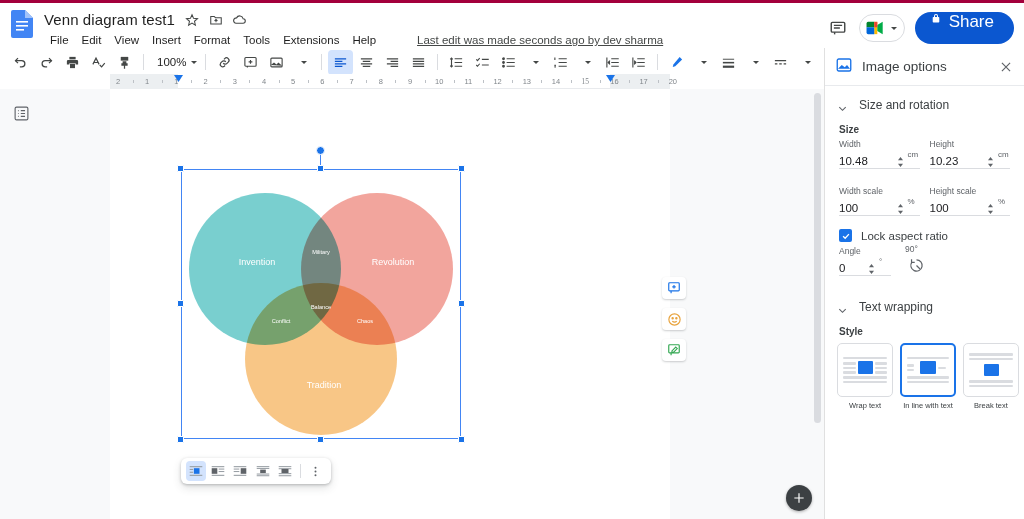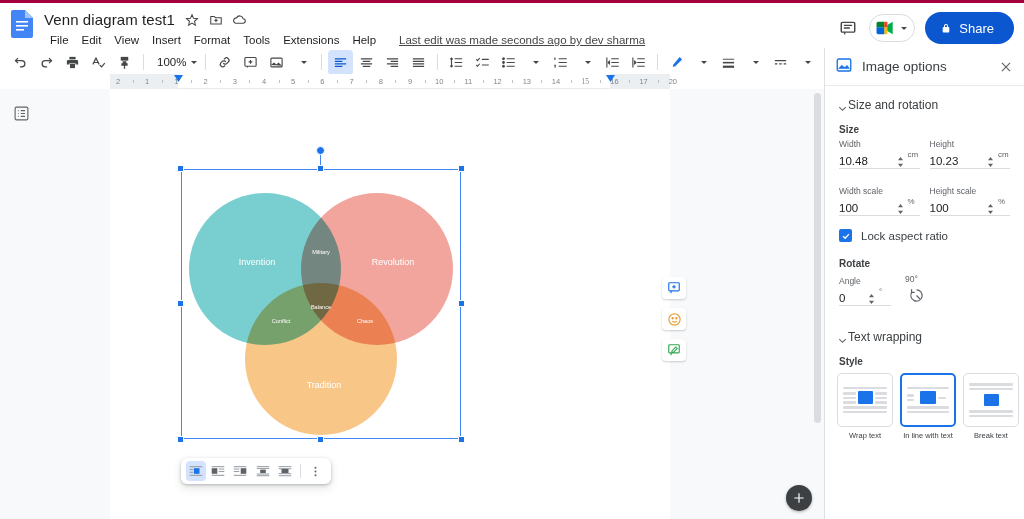--- a/index.html
+++ b/index.html
@@ -18,27 +18,27 @@
   .docs-logo { width: 28px; height: 34px; margin-right: 8px; flex: none;
     display: flex; align-items: center; justify-content: center; }
   .docs-logo svg { display:block; }
   .title-block { flex: 1; min-width: 0; padding-top: 2px; }
   .title-row { display: flex; align-items: center; gap: 9px; height: 21px; }
   .doc-title { font-size: 15px; color: #1f1f1f; letter-spacing: .1px; }
   .t-icon { width: 15px; height: 15px; color: #444746; display:flex; align-items:center; justify-content:center; }
   .t-icon svg { display:block; }
   .menu-row { display: flex; align-items: center; gap: 1px; margin-top: 2px; }
   .menu-item { font-size: 11.5px; color: #1f1f1f; padding: 2px 6px; border-radius: 4px; cursor: default; }
-  .last-edit { font-size: 11.5px; color: #444746; text-decoration: underline; margin-left: 16px; }
+  .last-edit { font-size: 11.5px; color: #444746; text-decoration: underline; margin-left: 34px; }
   .header-right { display: flex; align-items: center; gap: 10px; padding-top: 5px; }
   .hr-icon { width: 22px; height: 22px; display:flex; align-items:center; justify-content:center; color:#444746; }
   .meet-btn { display:flex; align-items:center; gap:3px; height:28px; padding:0 7px 0 5px;
     border:1px solid #dadce0; border-radius:14px; background:#fff; }
-  .share-btn { display:flex; align-items:center; gap:7px; height:32px; padding:0 20px 0 15px;
-    background:#0b57d0; color:#fff; border-radius:16px; font-size:13px; }
+  .share-btn { display:flex; gap:7px; height:32px; padding:0 20px 0 15px;
+    background:#0b57d0; color:#fff; border-radius:16px; font-size:17px; }
 
   
   .toolbar { display:flex; align-items:center; height:28px; margin:0 8px 0 4px; gap:1px;
     border-radius:18px; padding:0 4px; }
   .tb { width:25px; height:25px; display:flex; align-items:center; justify-content:center;
     border-radius:4px; color:#444746; flex:none; }
   .tb.sel { background:#d3e3fd; color:#0b57d0; }
   .tb-zoom { display:flex; align-items:center; gap:2px; padding:0 2px 0 7px; height:25px;
     font-size:11.5px; color:#1f1f1f; border-radius:4px; }
   .tb-sep { width:1px; height:16px; background:#dadce0; margin:0 5px; flex:none; }
@@ -100,21 +100,21 @@
     background:#dadce0; border-radius:4px; }
 
   
   .panel { position:absolute; left:824px; top:48px; width:200px; height:471px;
     background:#fff; border-left:1px solid #e0e0e0; }
   .panel-head { display:flex; align-items:center; height:38px; padding:0 10px; gap:9px;
     border-bottom:1px solid #e8eaed; }
   .panel-title { font-size:13.5px; color:#3c4043; flex:1; }
   .panel-close { width:17px; height:17px; color:#5f6368; display:flex;
     align-items:center; justify-content:center; }
-  .sec-head { display:flex; align-items:center; padding:12px 10px 8px 12px; }
+  .sec-head { display:flex; align-items:center; gap:11px; padding:12px 10px 8px 12px; }
   .sec-title { font-size:12px; color:#3c4043; }
   .chev { width:11px; height:11px; color:#5f6368; }
   .sub-label { font-size:10px; color:#3c4043; font-weight:bold; padding:4px 14px 3px; }
   .field-row { display:flex; padding:1px 14px 0; gap:10px; }
   .field { flex:1; }
   .field-cap { font-size:8.5px; color:#5f6368; margin-bottom:1px; }
   .field-inp { display:flex; align-items:flex-end; gap:4px;
     border-bottom:1px solid #dadce0; padding-bottom:1px; }
   .field-val { font-size:11.5px; color:#202124; flex:1; }
   .spin { width:7px; height:11px; display:flex; flex-direction:column;
@@ -657,21 +657,20 @@
 
     <div class="check-row">
       <span class="cbox">
         <svg width="10" height="10" viewBox="0 0 24 24" stroke="#fff" stroke-width="3.2" fill="none">
           <path d="M5 12.5l5 5 9-10"></path>
           </svg>
       </span>
       <span class="check-label">Lock aspect ratio</span>
     </div>
 
-    <div class="sub-label" style="padding-top:16px">Rotate</div>
     <div class="rot-row">
       <div class="field" style="max-width:52px">
         <div class="field-cap">Angle</div>
         <div class="field-inp">
           <span class="field-val">0</span>
           <span class="spin">
             <svg width="7" height="10" viewBox="0 0 8 12" fill="#5f6368">
               <path d="M4 0l3 4H1z"></path>
                 <path d="M4 12l3-4H1z"></path>
               </svg>

